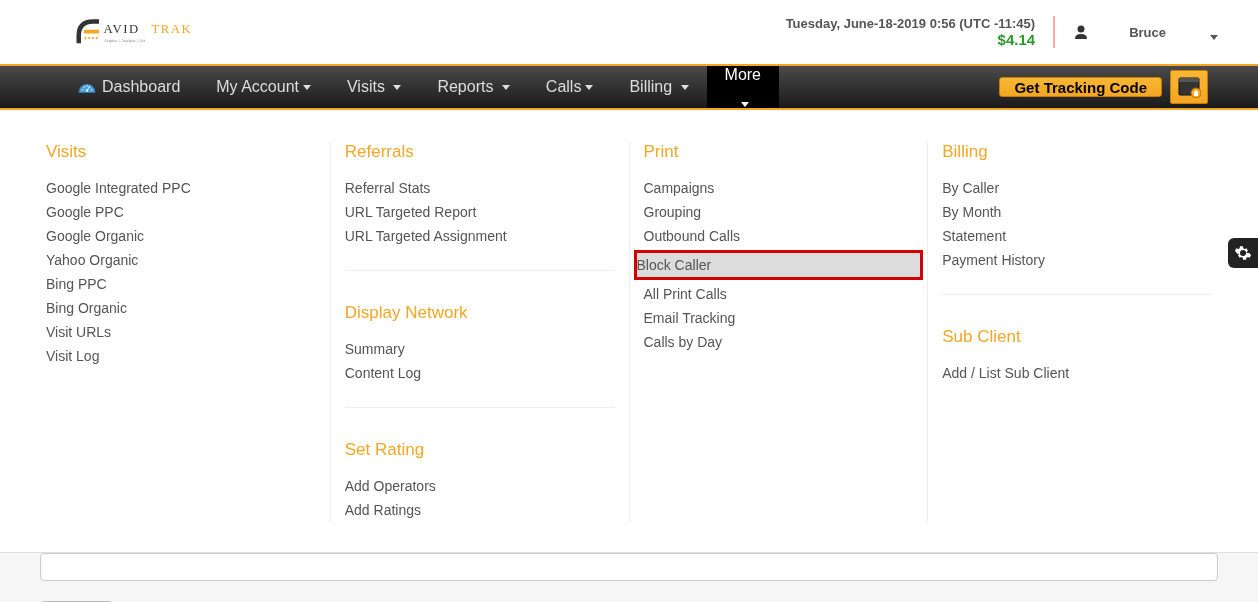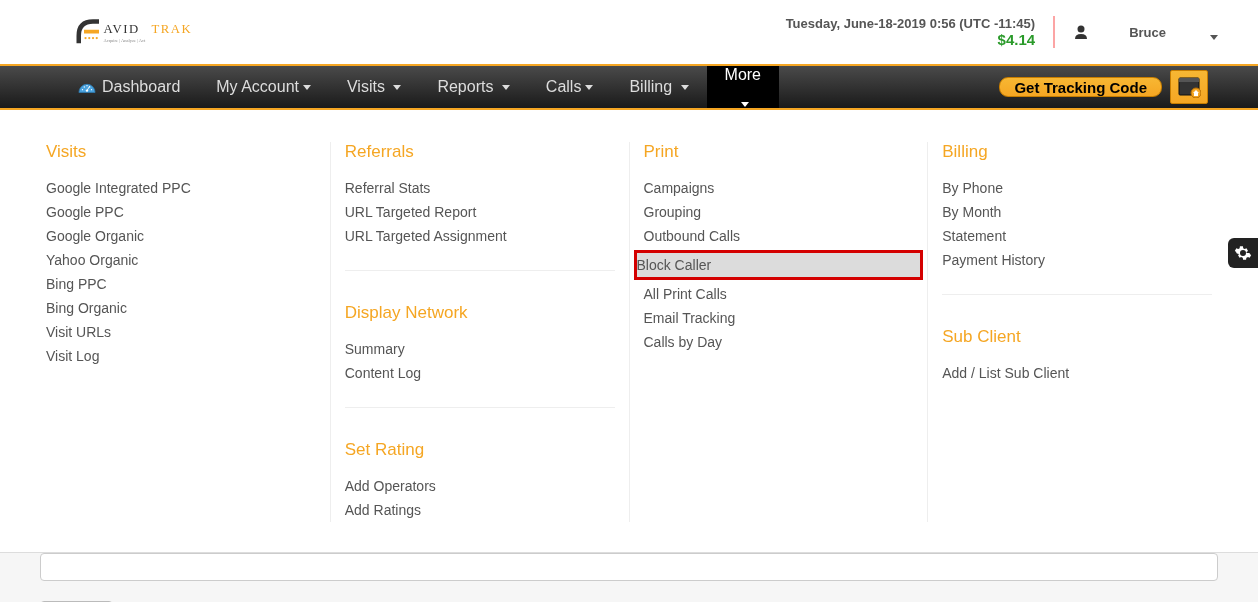--- a/index.html
+++ b/index.html
@@ -12,21 +12,21 @@
   .date-balance { text-align:right; font-size:13px; color:#555; font-weight:bold; padding-right:18px; border-right:2px solid #fca5a5; margin-right:18px; }
   .balance { color:#2a9a2a; font-weight:bold; font-size:15px; }
   .user-menu { display:flex; align-items:flex-end; font-weight:bold; color:#555; cursor:pointer;gap:36px; }
   .user-menu .caret { margin-left:8px; }
 
   .navbar { background: linear-gradient(#4a4a4a,#1a1a1a); border-top:2px solid #f5a623; border-bottom:2px solid #f5a623; height:46px; display:flex; align-items:stretch; padding-left:60px; position:relative; }
   .nav-item { display:flex; align-items:center; color:#ddd; padding:0 18px; cursor:pointer; font-size:16px; }
   .nav-item .caret { margin-left:4px; font-size:9px; }
   .nav-item.active { background:#000; color:#fff;flex-direction:column; }
   .nav-right { margin-left:auto; display:flex; align-items:center; padding-right:50px; }
-  .tracking-btn { background:linear-gradient(#f7b733,#f5a623); border:1px solid #c77d00; color:#000; font-weight:bold; height:20px; padding:0 14px; border-radius:9px; font-size:15px; cursor:pointer; }
+  .tracking-btn { background:linear-gradient(#f7b733,#f5a623); border:1px solid #c77d00; color:#000; font-weight:bold; height:20px; padding:0 14px; border-radius:3px; font-size:15px; cursor:pointer; }
   .home-icon-box { width:38px; height:34px; background:linear-gradient(#f7b733,#f5a623); border:1px solid #c77d00; margin-left:8px; border-radius:2px; display:flex; align-items:center; justify-content:center; position:relative; }
   .home-icon-box svg { width:24px; height:22px; }
 
   .mega { background:#fff; display:flex; padding:24px 32px 30px 32px; border-bottom:1px solid #ddd; min-height:310px; }
   .col { flex:1; padding:0 14px;margin-top:8px; }
   .col.border { border-right:1px solid #eee; }
   .sec-title { color:#f5a623; font-size:17px; font-weight:normal; margin-bottom:14px; margin-top:0; }
   .sec-title.mt { margin-top:22px; padding-top:32px; border-top:1px solid #eee; }
   .mega a, .mega .link { display:block; color:#555; text-decoration:none; padding:4px 0; font-size:14px; cursor:pointer; }
   .highlight { background:#dcdcdc; border:3px solid #d40000; padding:3px 10px; margin:2px -10px; }
@@ -155,21 +155,21 @@
     <a class="link">Grouping</a>
     <a class="link">Outbound Calls</a>
     <a class="link highlight">Block Caller</a>
     <a class="link">All Print Calls</a>
     <a class="link">Email Tracking</a>
     <a class="link">Calls by Day</a>
   </div>
 
   <div class="col">
     <div class="sec-title">Billing</div>
-    <a class="link">By Phone</a>
+    <a class="link">By Caller</a>
     <a class="link">By Month</a>
     <a class="link">Statement</a>
     <a class="link">Payment History</a>
 
     <div class="sec-title mt">Sub Client</div>
     <a class="link">Add / List Sub Client</a>
   </div>
 </div>
 
 <div class="content-area">

